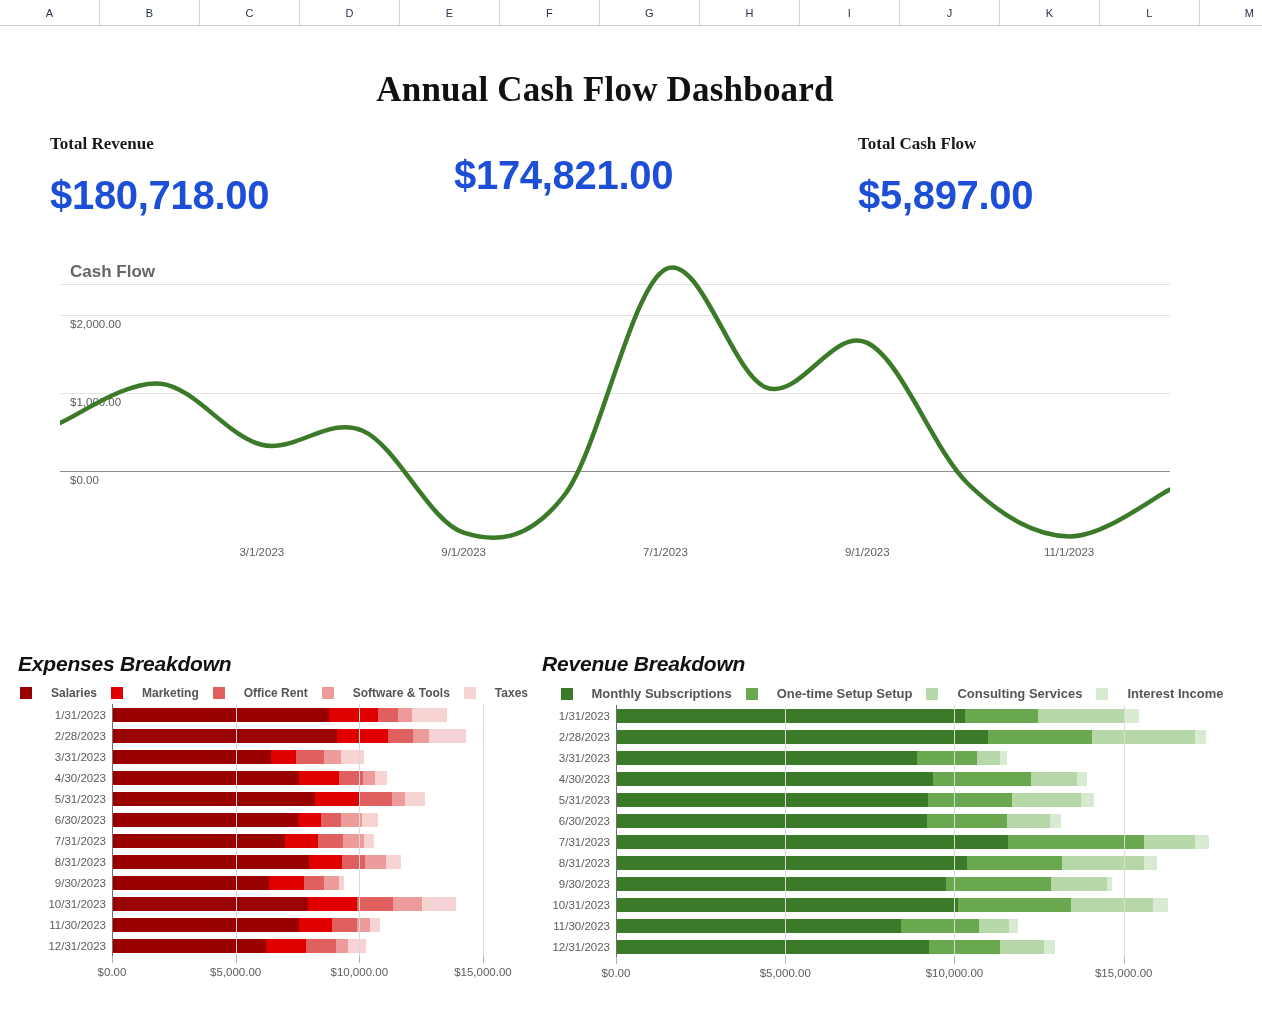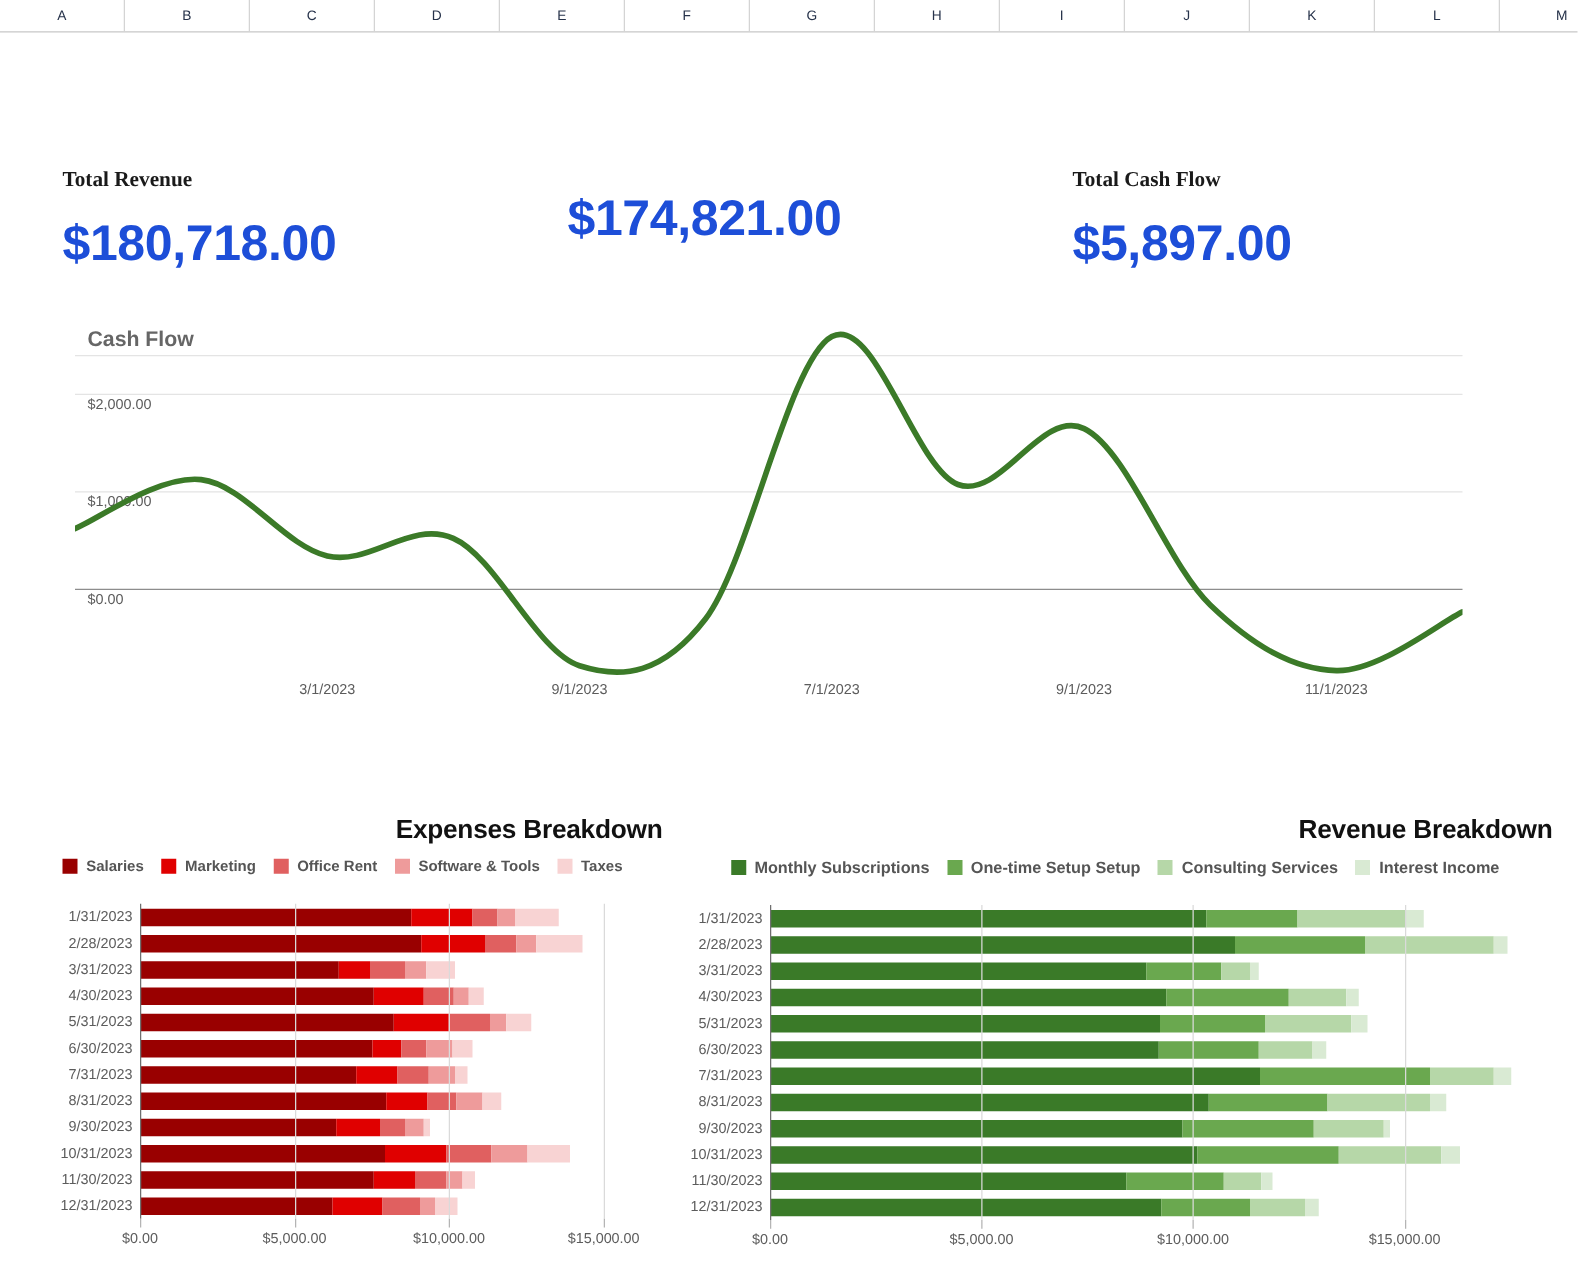--- a/index.html
+++ b/index.html
@@ -83,39 +83,40 @@
     font-family: "Liberation Sans", sans-serif;
   }
   #line-svg { position: absolute; left: 0; top: 0; }
 
   
   .bd-chart { position: absolute; top: 626px; }
   #expense-chart { left: 18px;  width: 512px; }
   #revenue-chart { left: 542px; width: 700px; }
 
   .bd-title {
-    text-align: right;
+    text-align: left;
     font-family: "Liberation Sans", sans-serif;
     font-weight: bold; font-size: 21px; color: #111111;
     letter-spacing: -.2px;
+    font-style: italic;
   }
   .bd-legend {
     margin-top: 10px;
     display: flex; align-items: center; justify-content: center;
     gap: 14px; flex-wrap: nowrap;
   }
-  .legend-item { display: flex; align-items: center; gap: 7px; white-space: nowrap; }
+  .legend-item { display: flex; align-items: center; gap: 19px; white-space: nowrap; }
   .legend-swatch { width: 12px; height: 12px; flex: 0 0 12px; display: inline-block; }
   .legend-text {
     font-size: 12px; font-weight: bold; color: #555555;
     font-family: "Liberation Sans", sans-serif;
   }
   #revenue-chart .legend-text { font-size: 13px; }
 
-  .bd-plot { position: relative; margin-top: 23px; }
+  .bd-plot { position: relative; margin-top: 4px; }
   #expense-plot { height: 252px; }
   #revenue-plot { height: 252px; }
 
   .bar-row { position: relative; height: 21px; margin-bottom: 0px; display: flex; align-items: center; }
   .bar-label {
     font-size: 11.5px; color: #5c5c5c; text-align: right;
     font-family: "Liberation Sans", sans-serif;
     flex: 0 0 auto;
   }
   #expense-plot .bar-label { width: 94px; padding-right: 6px; }
@@ -154,20 +155,21 @@
     <div class="col-cell">H</div>
     <div class="col-cell">I</div>
     <div class="col-cell">J</div>
     <div class="col-cell">K</div>
     <div class="col-cell">L</div>
     <div class="col-cell">M</div>
   </div>
 
 <div id="sheet">
 
+  <div id="dash-title">Annual Cash Flow Dashboard</div>
 
   <div class="kpi" id="kpi-revenue">
     <div class="kpi-label">Total Revenue</div>
     <div class="kpi-value">$180,718.00</div>
   </div>
   <div class="kpi" id="kpi-expense">
     <div class="kpi-value">$174,821.00</div>
   </div>
   <div class="kpi" id="kpi-cashflow">
     <div class="kpi-label">Total Cash Flow</div>

